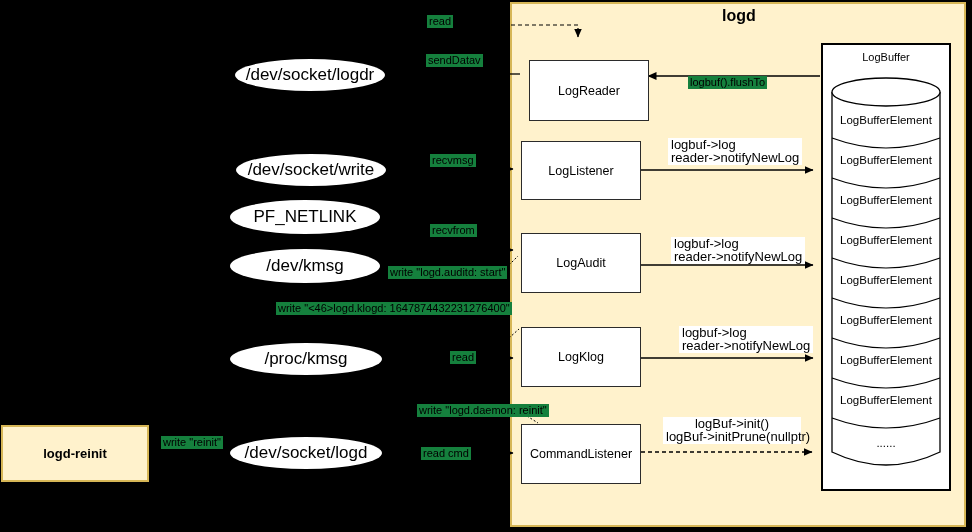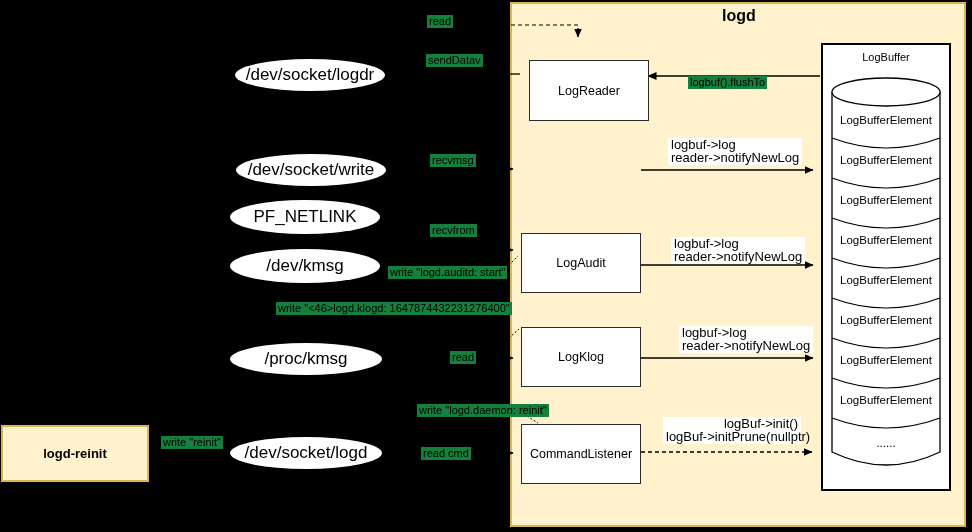--- a/index.html
+++ b/index.html
@@ -13,21 +13,21 @@
        align-items:center;justify-content:center;font-size:17px;white-space:nowrap;}
   .box{position:absolute;background:#fff;border:1.5px solid #2b2b2b;box-sizing:border-box;
        display:flex;align-items:center;justify-content:center;font-size:12.5px;}
   .reinit{position:absolute;left:1px;top:425px;width:148px;height:57px;background:#FFF2CC;
        border:2px solid #D6B656;box-sizing:border-box;display:flex;align-items:center;
        justify-content:center;font-size:13px;font-weight:bold;}
   .elabel{position:absolute;background:#15803d;font-size:11px;line-height:13px;
        padding:0 2px;white-space:nowrap;}
   .egroup{position:absolute;background:#fff;font-size:13px;line-height:12.5px;
        padding:1px 3px;white-space:nowrap;}
-  .egroup.center{text-align:right;}
+  .egroup.center{text-align:center;}
   .bufbox{position:absolute;left:821px;top:43px;width:130px;height:448px;background:#fff;
        border:2px solid #000;box-sizing:border-box;}
   .buftitle{position:absolute;left:821px;top:51px;width:130px;text-align:center;font-size:11px;}
   .cyl-label{position:absolute;left:826px;width:120px;text-align:center;font-size:11.5px;}
   svg{position:absolute;left:0;top:0;}
 </style>
 </head>
 <body>
 
 <div id="canvas">
@@ -71,20 +71,21 @@
     <line x1="527" y1="416" x2="538" y2="423" stroke="#000" stroke-width="1" stroke-dasharray="2,2"></line>
 
     <line x1="820" y1="76" x2="648" y2="76" stroke="#000" stroke-width="1.4" marker-end="url(#ah)"></line>
     <line x1="641" y1="170" x2="813" y2="170" stroke="#000" stroke-width="1.4" marker-end="url(#ah)"></line>
     <line x1="641" y1="265" x2="813" y2="265" stroke="#000" stroke-width="1.4" marker-end="url(#ah)"></line>
     <line x1="641" y1="358" x2="813" y2="358" stroke="#000" stroke-width="1.4" marker-end="url(#ah)"></line>
     <line x1="641" y1="452" x2="812" y2="452" stroke="#000" stroke-width="1.3" stroke-dasharray="4,3" marker-end="url(#ah)"></line>
   </svg>
 
   <div class="box" style="left:521px;top:60px;width:120px;height:61px;margin-left:8px;">LogReader</div>
+  <div class="box" style="left:521px;top:141px;width:120px;height:59px;">LogListener</div>
   <div class="box" style="left:521px;top:233px;width:120px;height:60px;">LogAudit</div>
   <div class="box" style="left:521px;top:327px;width:120px;height:60px;">LogKlog</div>
   <div class="box" style="left:521px;top:424px;width:120px;height:60px;">CommandListener</div>
 
   <div class="reinit">logd-reinit</div>
 
   <div class="ell" style="left:235px;top:59px;width:150px;height:32px;">/dev/socket/logdr</div>
   <div class="ell" style="left:236px;top:154px;width:150px;height:32px;">/dev/socket/write</div>
   <div class="ell" style="left:230px;top:200px;width:150px;height:34px;">PF_NETLINK</div>
   <div class="ell" style="left:230px;top:249px;width:150px;height:34px;">/dev/kmsg</div>

